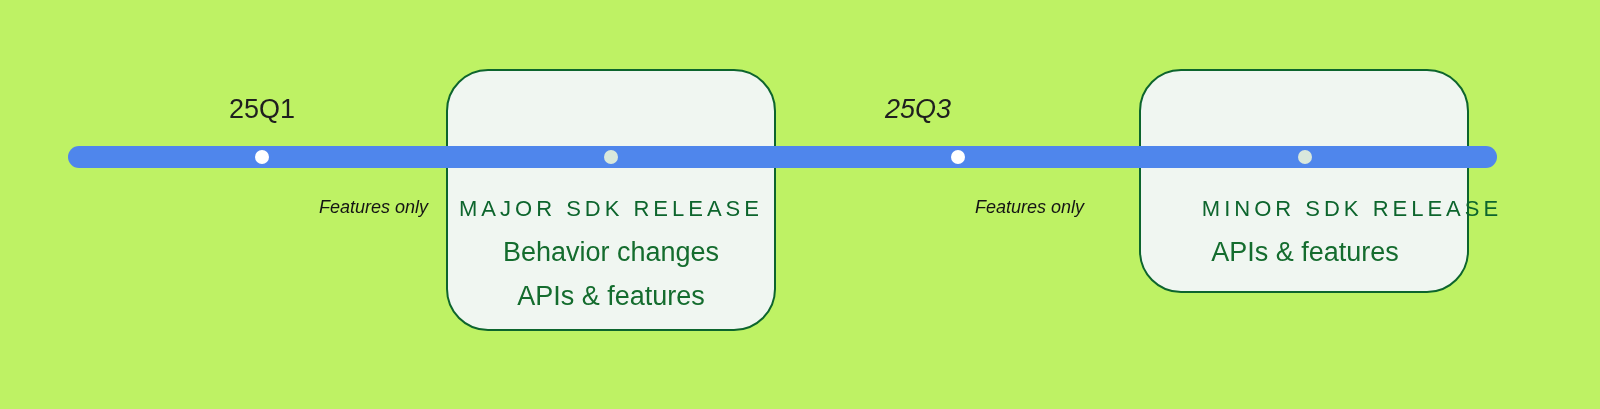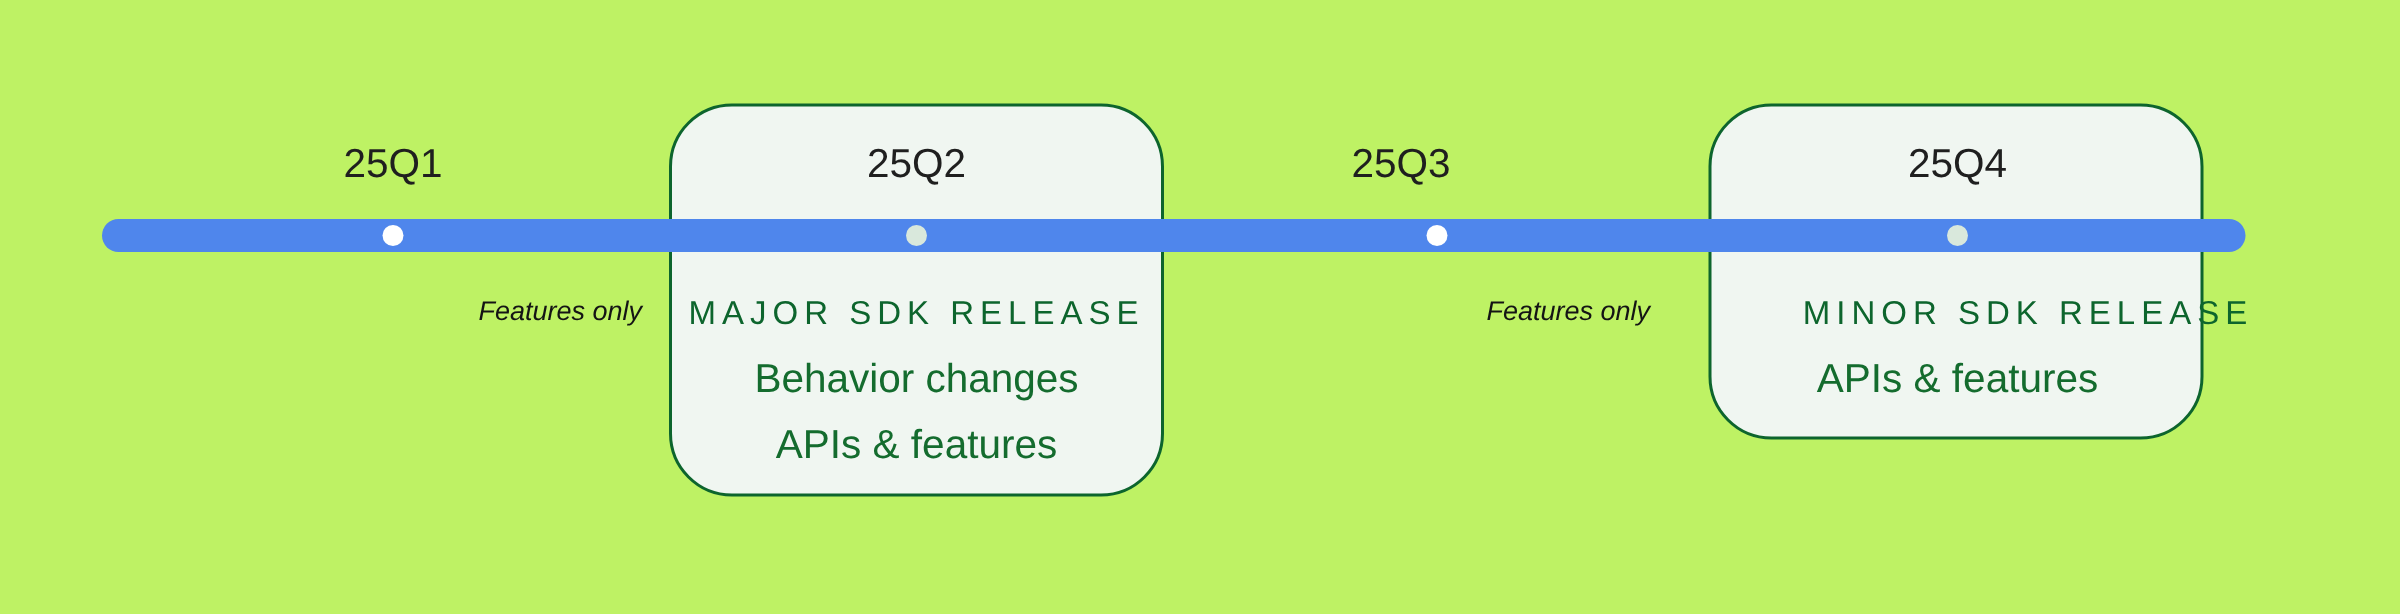--- a/index.html
+++ b/index.html
@@ -100,21 +100,21 @@
     position: absolute;
     width: 332px;
     text-align: center;
     font-size: 27px;
     line-height: 32px;
     color: var(--green-text);
     z-index: 4;
   }
   .col-q1 { left: 96px; }
   .col-q2 { left: 445px; }
-  .col-q3 { left: 768px; }
+  .col-q3 { left: 752px; font-style: italic; }
   .col-q4 { left: 1139px; }
   .hcol-q2 { left: 441px; }
   .hcol-q4 { left: 1182px; }
   .row-1 { top: 236px; }
   .row-2 { top: 280px; }
 </style>
 </head>
 <body>
 
 <div class="canvas" style="--timeline-blue: #4f86ec; --green-dark: #0d652d; --green-text: #146c2e; --box-bg: #f0f6f1;">
@@ -123,23 +123,21 @@
   <div class="box box-q4"></div>
 
   <div class="bar"></div>
 
   <div class="dot dot-q1"></div>
   <div class="dot dot-q2 tint"></div>
   <div class="dot dot-q3"></div>
   <div class="dot dot-q4 tint"></div>
 
   <div class="q-label col-q1">25Q1</div>
-  <div class="q-label col-q2">25Q2</div>
   <div class="q-label col-q3">25Q3</div>
-  <div class="q-label col-q4">25Q4</div>
 
   <div class="note col-q1">Features only</div>
   <div class="note col-q3">Features only</div>
 
   <div class="heading hcol-q2">MAJOR SDK RELEASE</div>
   <div class="g-line col-q2 row-1">Behavior changes</div>
   <div class="g-line col-q2 row-2">APIs &amp; features</div>
 
   <div class="heading hcol-q4">MINOR SDK RELEASE</div>
   <div class="g-line col-q4 row-1">APIs &amp; features</div>

